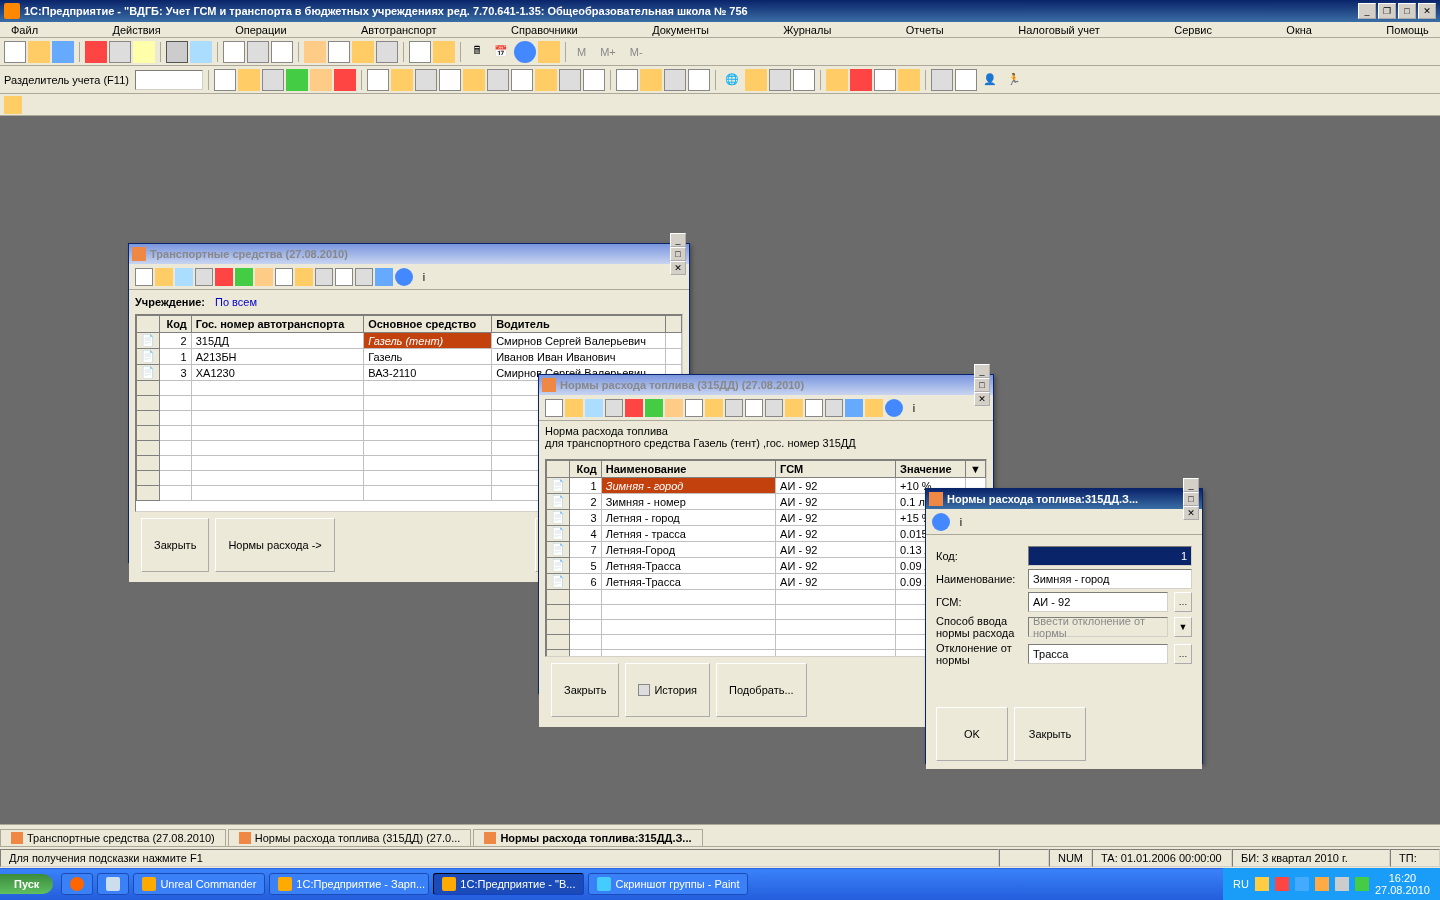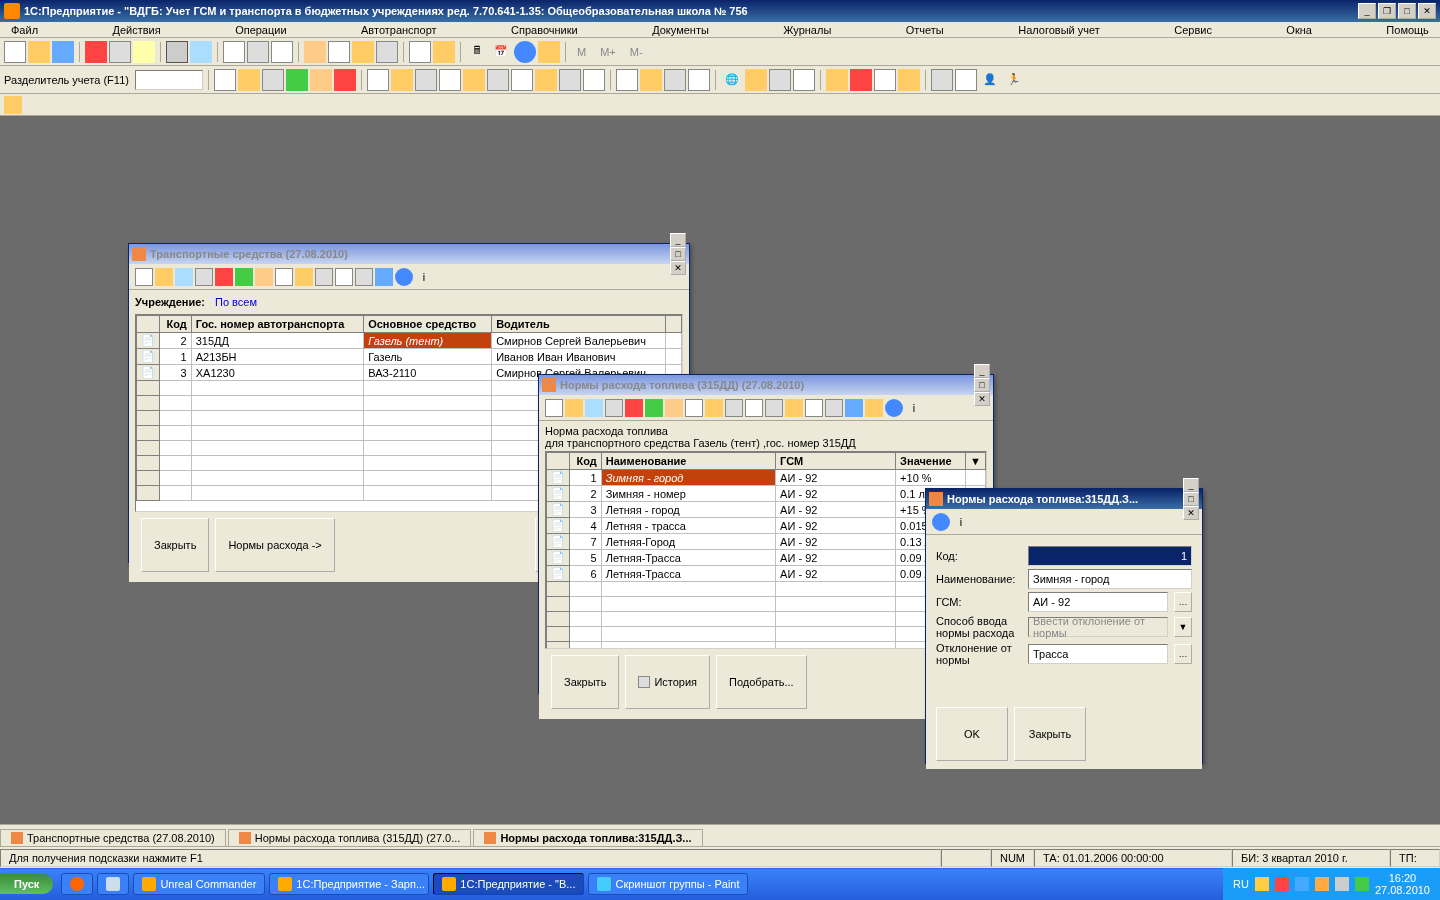--- a/index.html
+++ b/index.html
@@ -380,21 +380,21 @@
       <div class="tb-btn i-folder"></div>
       <div class="tb-btn i-doc"></div>
       <div class="tb-btn i-copy"></div>
       <div class="tb-btn i-save"></div>
       <div class="tb-btn i-folder"></div>
       <div class="tb-btn i-help"></div>
       <div class="tb-btn">ℹ</div>
     </div>
     <div class="cw-body">
       <div>Норма расхода топлива</div>
-      <div style="margin-bottom:2px">для транспортного средства Газель (тент) ,гос. номер 315ДД</div>
+      <div style="margin-bottom:10px">для транспортного средства Газель (тент) ,гос. номер 315ДД</div>
       <div class="grid" style="position:relative; height:198px; overflow:hidden;">
         <table>
           <tbody>
               <tr>
             <th class="rowmark"></th>
             <th class="colkod">Код</th>
             <th>Наименование</th>
             <th style="width:120px">ГСМ</th>
             <th style="width:70px">Значение</th>
             <th style="width:16px">▼</th>
@@ -569,21 +569,21 @@
   <div class="mtab active">
       <span class="icon"></span>
       <span>Нормы расхода топлива:315ДД.З...</span>
     </div>
 </div>
 
 <div class="statusbar">
   <div class="cell flex">Для получения подсказки нажмите F1</div>
   <div class="cell" style="width:50px"></div>
   <div class="cell">NUM</div>
-  <div class="cell" style="width:198px">ТА: 01.01.2006  00:00:00</div>
+  <div class="cell" style="width:140px">ТА: 01.01.2006  00:00:00</div>
   <div class="cell" style="width:158px">БИ: 3 квартал 2010 г.</div>
   <div class="cell" style="width:50px">ТП:</div>
 </div>
 
 <div class="taskbar">
   <div class="startbtn">
       <span>Пуск</span>
     </div>
   <div class="taskbtn">
       <span class="icon" style="background:#f60;border-radius:50%"></span>

